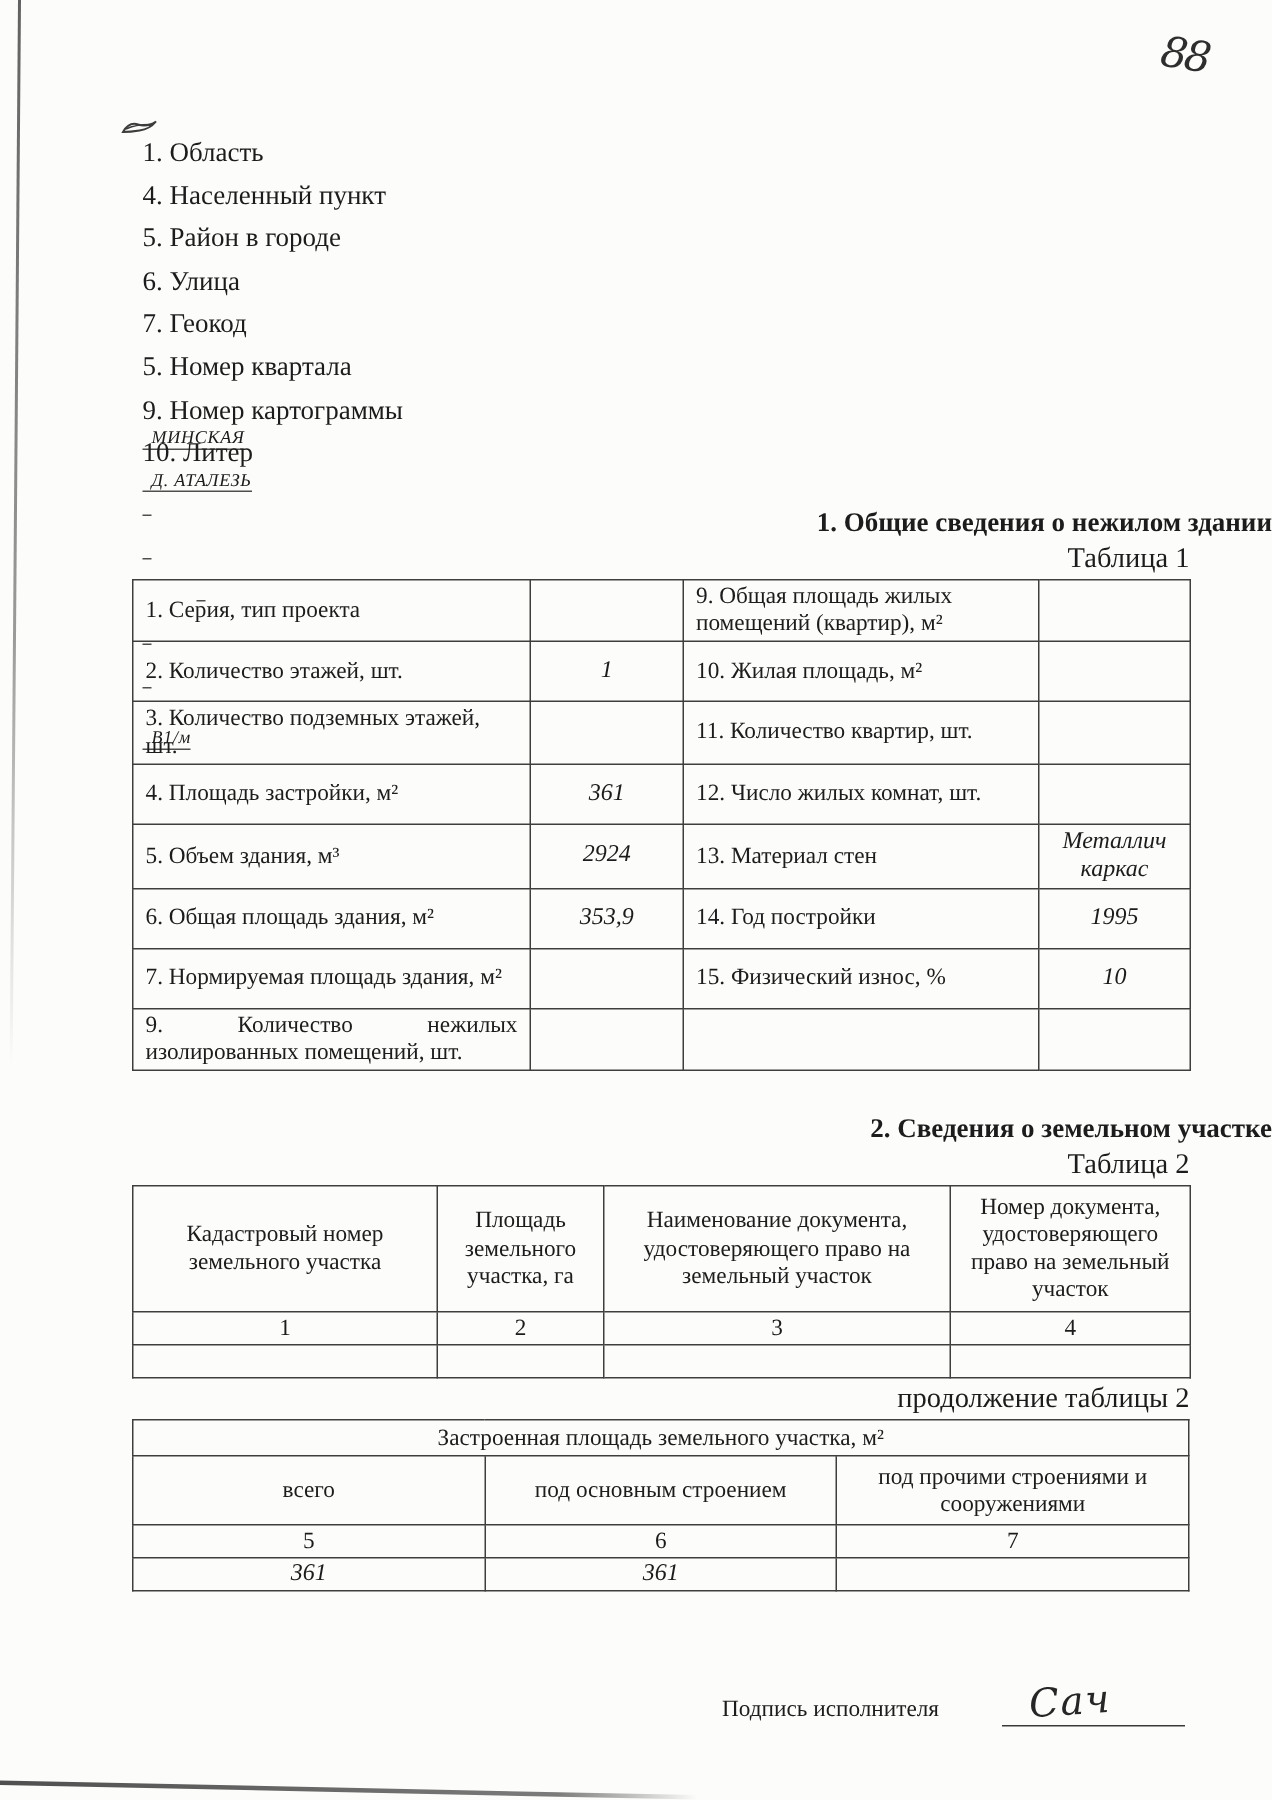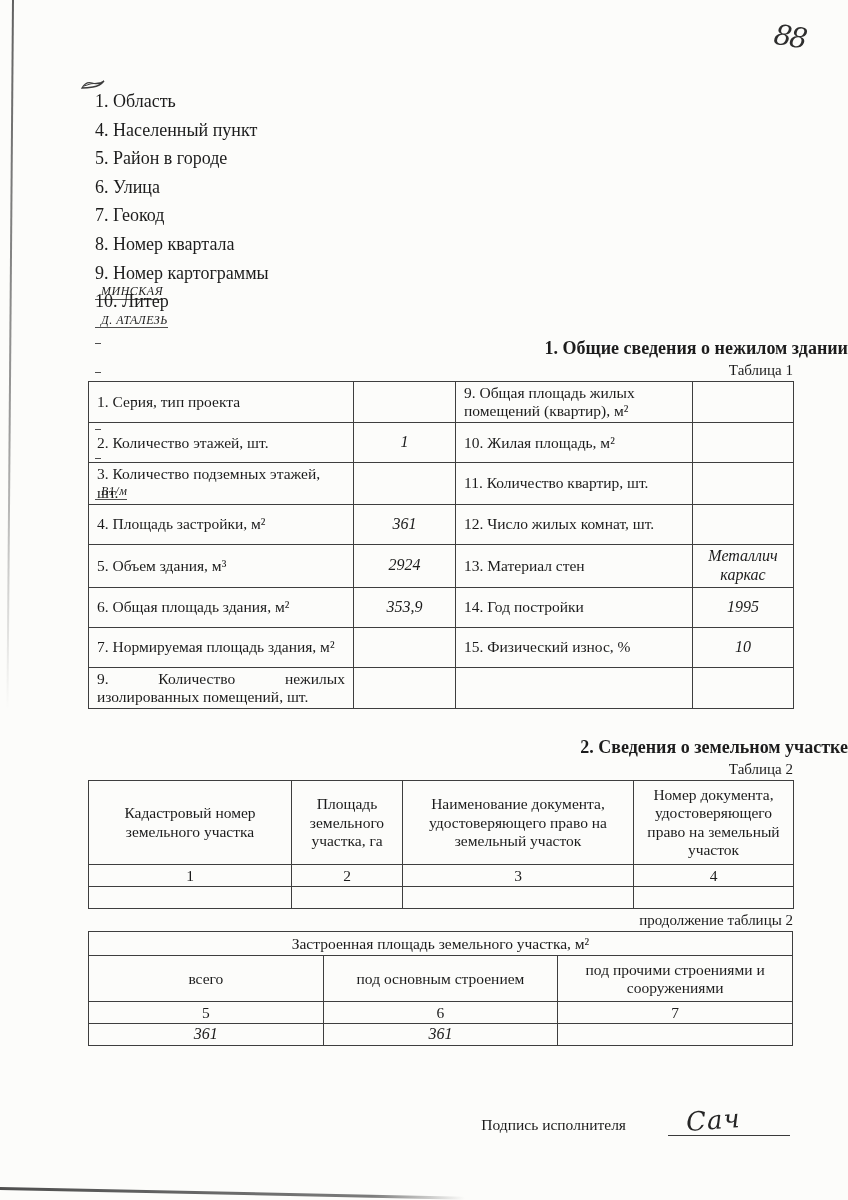--- a/index.html
+++ b/index.html
@@ -32,21 +32,21 @@
   .field-label { width: 193px; flex: 0 0 193px; font-size: 18px; line-height: 1.1; white-space: nowrap; }
   .field-line {
     flex: 1; border-bottom: 1.4px solid #4e4e4e;
     padding: 0 0 1px 6px; height: 24px;
     display: flex; align-items: flex-end;
   }
   .field-row.indent7 .field-line { margin-left: 36px; }
   .field-value { font-style: italic; font-size: 12px; line-height: 1.05; letter-spacing: .5px; }
 
   .section-title { text-align: right; font-weight: bold; font-size: 18px; margin-top: 17px; padding-left: 44px; }
-  .table-caption { text-align: right; font-size: 15px; margin: 3px 55px 2px 0; }
+  .table-caption { text-align: right; font-size: 19px; margin: 3px 55px 2px 0; }
 
   table { border-collapse: collapse; margin-left: 88px; width: 705px; table-layout: fixed; }
   td, th { border: 1.4px solid #3e3e3e; font-size: 15.5px; line-height: 1.18; font-weight: normal; }
 
   
   .t1 td { height: 40px; padding: 2px 8px; vertical-align: middle; }
   .t1 .c1 { width: 265px; } .t1 .c2 { width: 102px; } .t1 .c3 { width: 237px; } .t1 .c4 { width: 101px; }
   .t1 .val { text-align: center; font-style: italic; font-size: 16px; }
   .t1 .just { text-align: justify; }
 
@@ -115,21 +115,21 @@
           <span class="field-value"></span>
         </span>
     </div>
     <div class="field-row indent7">
       <span class="field-label">7. Геокод</span>
       <span class="field-line">
           <span class="field-value"></span>
         </span>
     </div>
     <div class="field-row">
-      <span class="field-label">8. Номер квартала</span>
+      <span class="field-label">5. Номер квартала</span>
       <span class="field-line">
           <span class="field-value"></span>
         </span>
     </div>
     <div class="field-row">
       <span class="field-label">9. Номер картограммы</span>
       <span class="field-line">
           <span class="field-value"></span>
         </span>
     </div>

